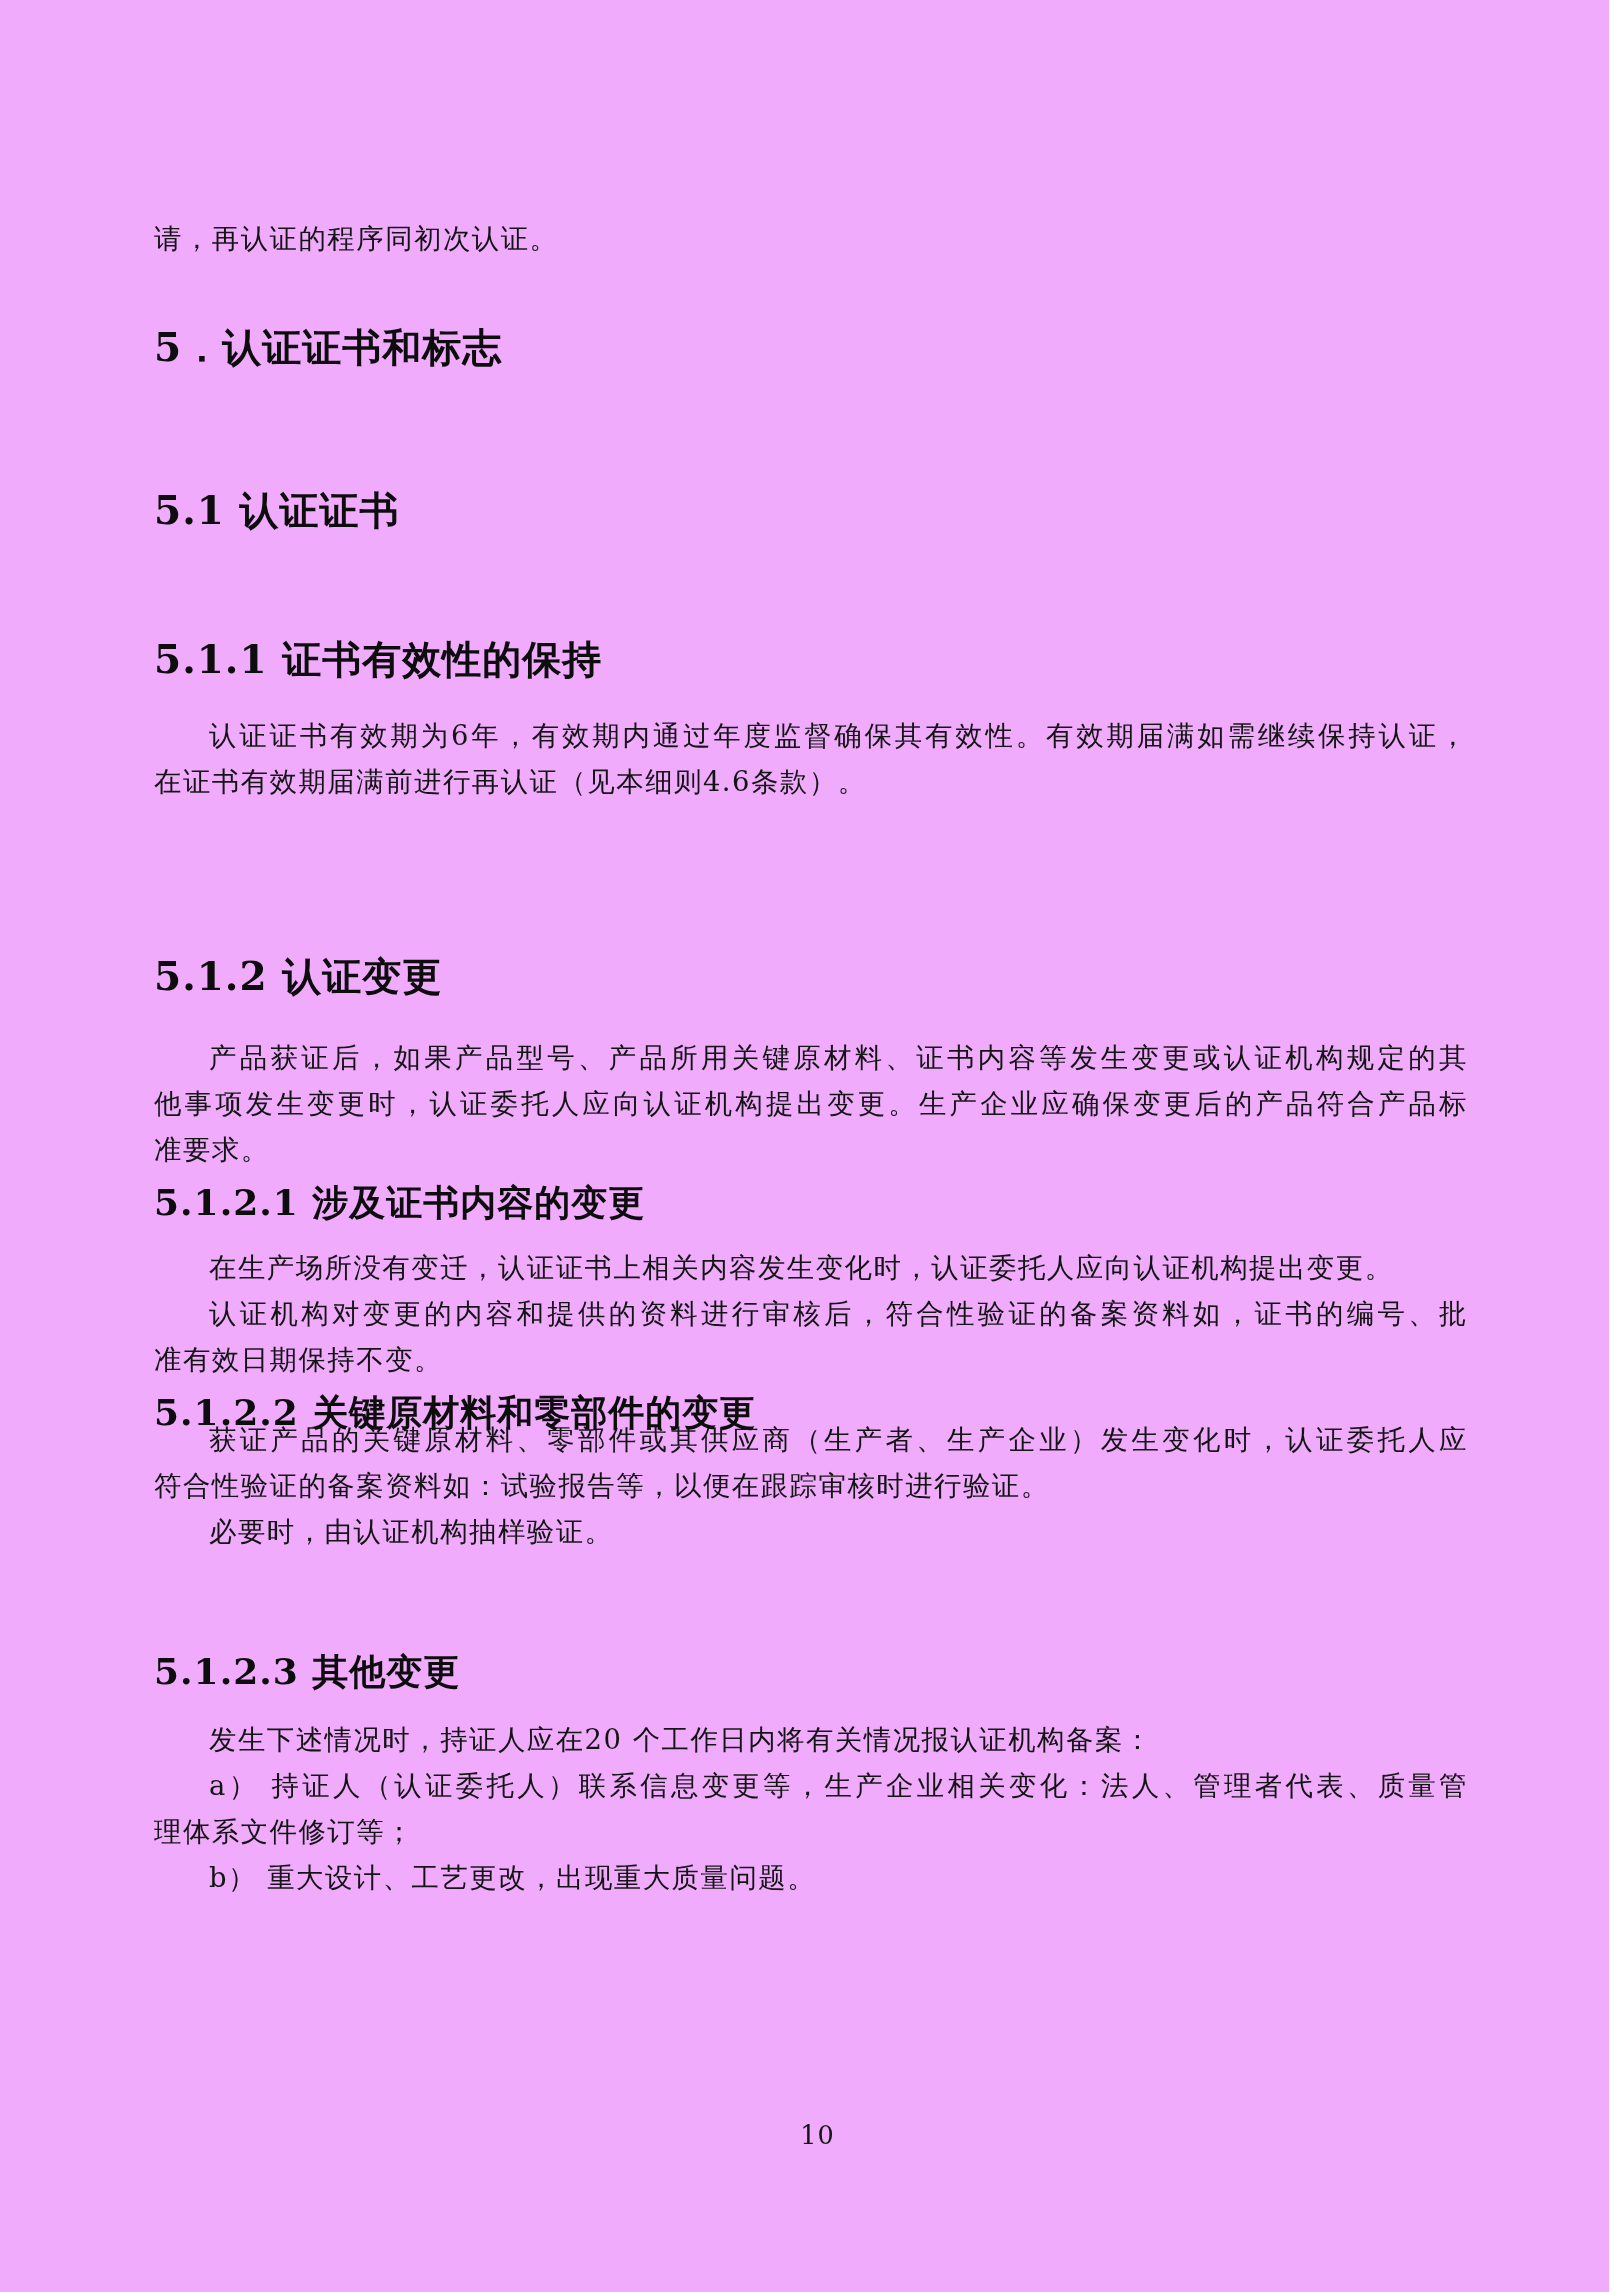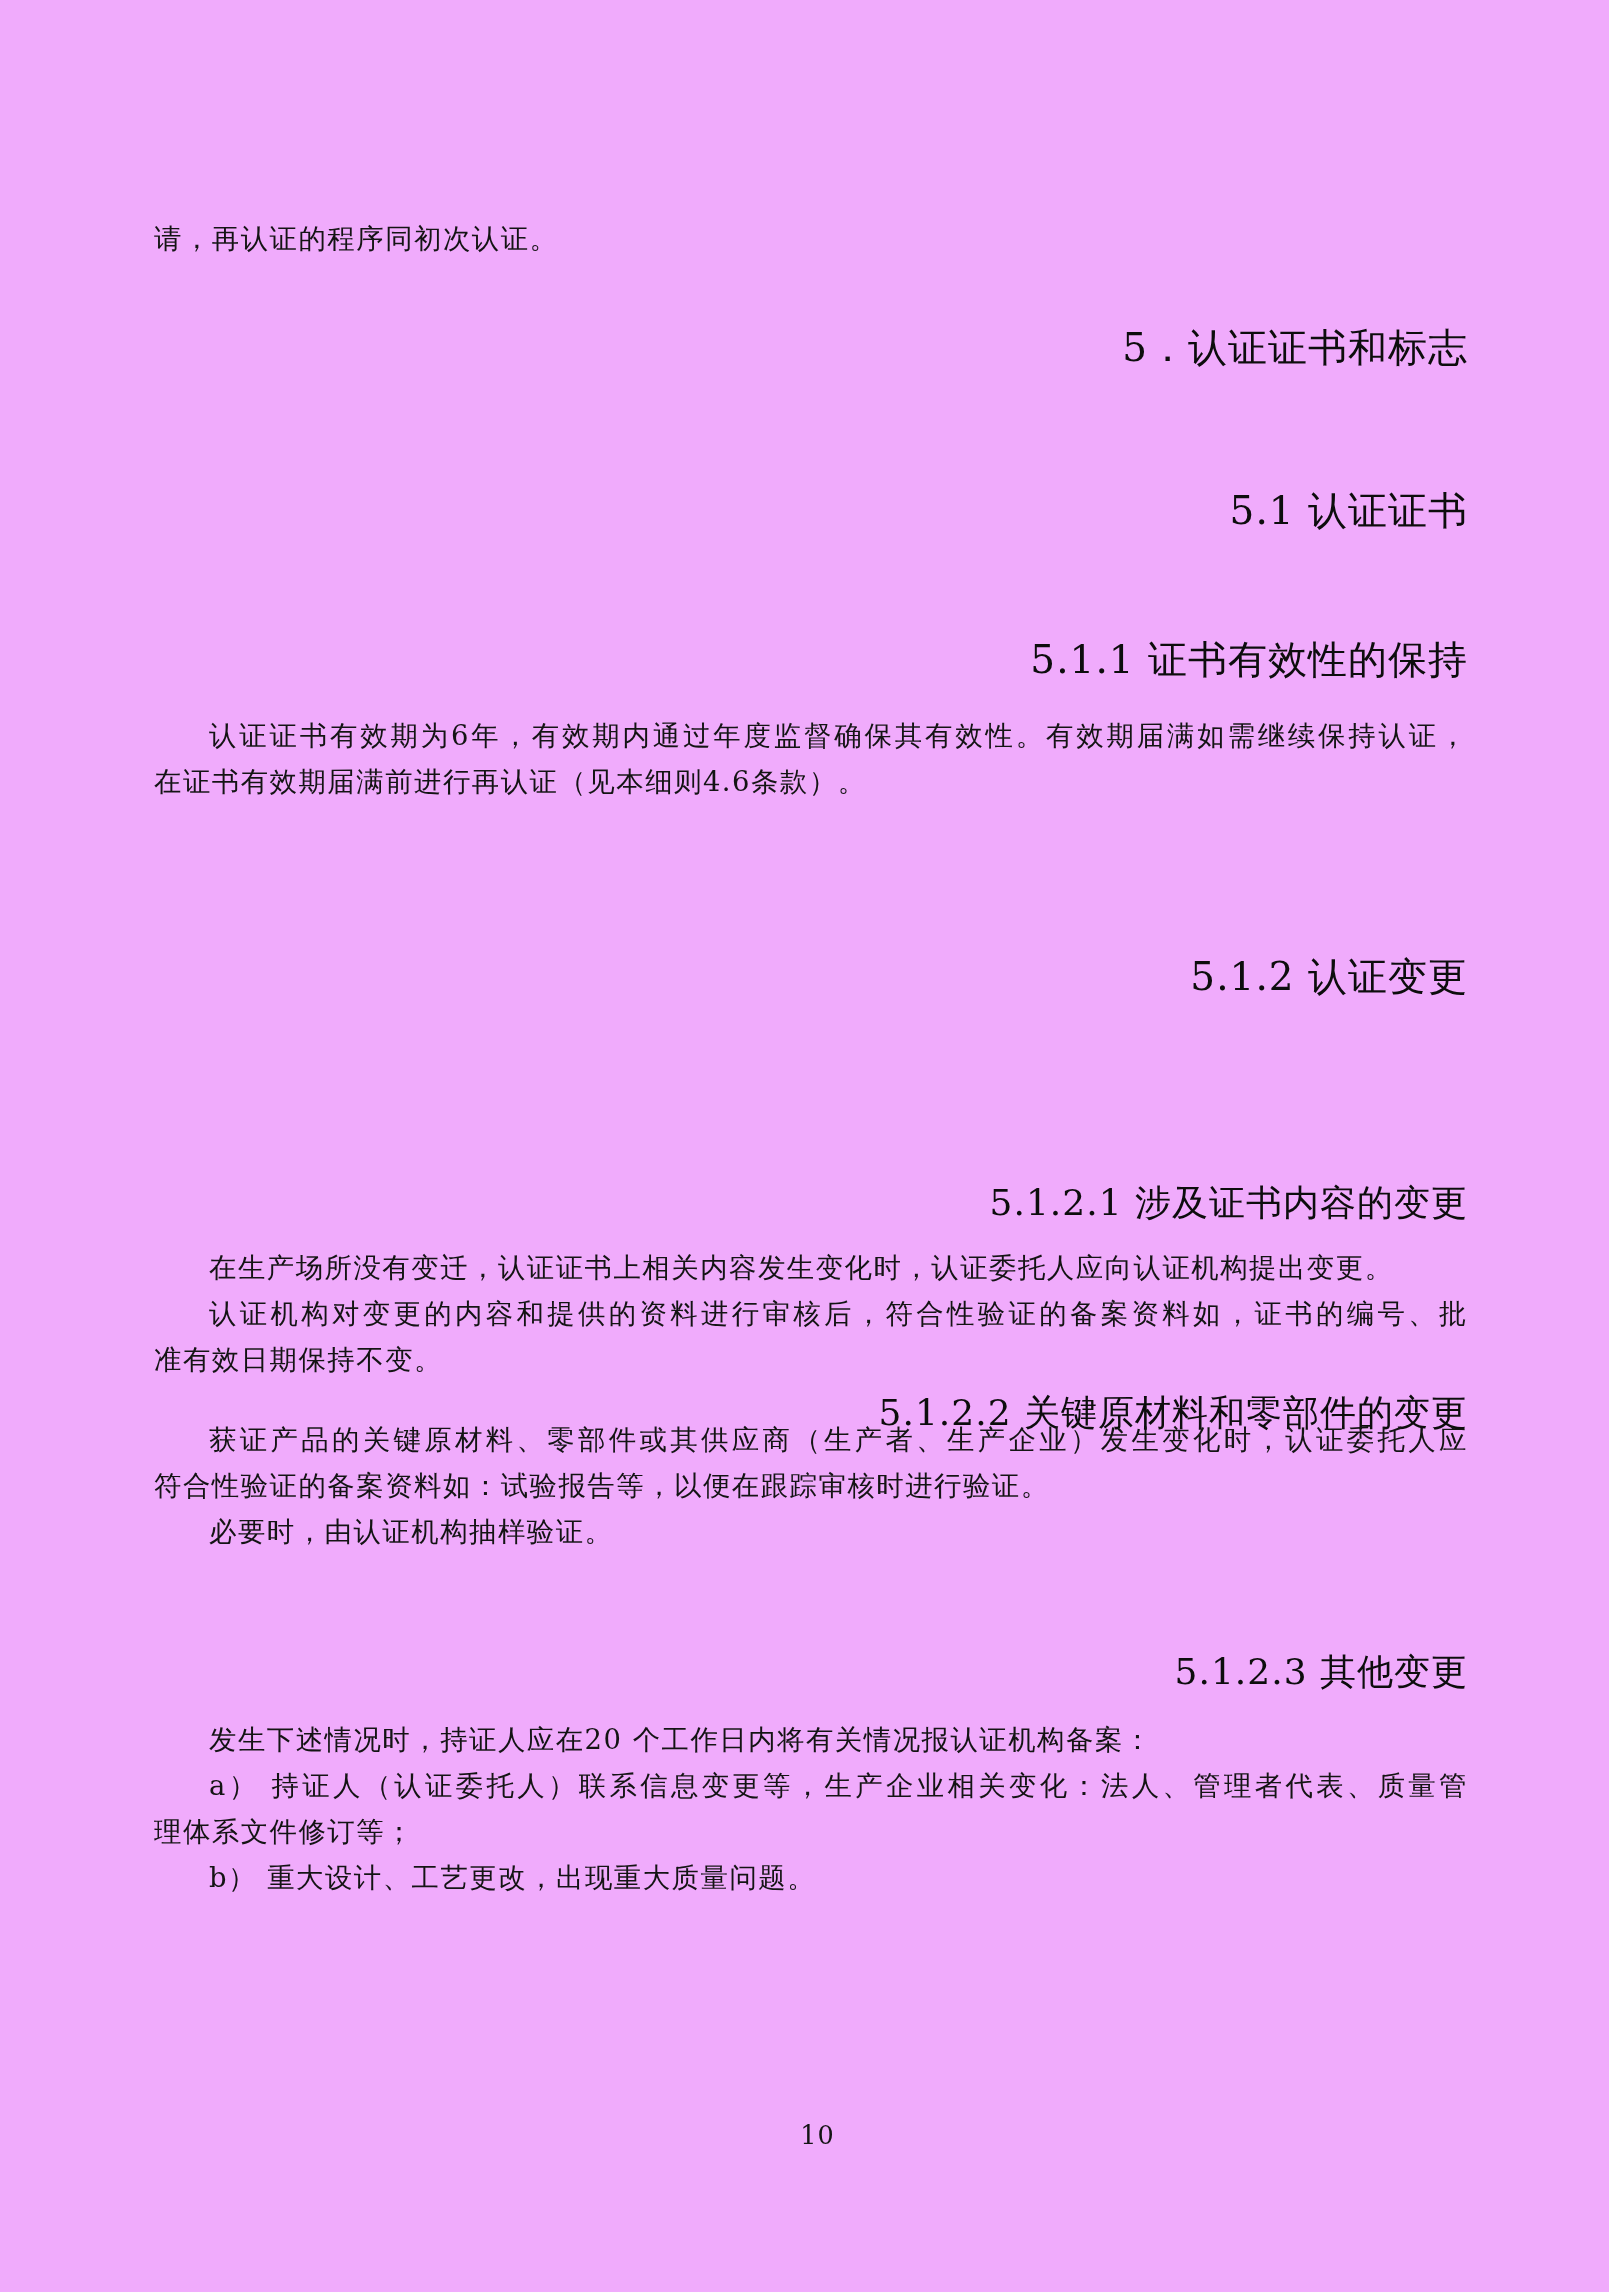--- a/index.html
+++ b/index.html
@@ -29,25 +29,24 @@
     white-space: normal;
   }
   .indent {
     text-indent: 55px;
   }
   .fill {
     text-align: justify;
     text-align-last: justify;
   }
   .heading {
-    font-weight: 400;
+    font-weight: 700;
     color: #0d0d0d;
     letter-spacing: 1px;
     white-space: nowrap;
-    text-align: right;
   }
   .h-big {
     font-size: 39px;
     line-height: 49px;
   }
   .h-sub {
     font-size: 36px;
     line-height: 45px;
   }
   .page-num {
@@ -73,20 +72,25 @@
 
   <div class="abs heading h-big" style="top:635px">5.1.1 证书有效性的保持</div>
 
   <div class="abs" style="top:713px">
     <div class="body-line indent fill">认证证书有效期为6年，有效期内通过年度监督确保其有效性。有效期届满如需继续保持认证，</div>
     <div class="body-line">在证书有效期届满前进行再认证（见本细则4.6条款）。</div>
   </div>
 
   <div class="abs heading h-big" style="top:952px">5.1.2 认证变更</div>
 
+  <div class="abs" style="top:1035px">
+    <div class="body-line indent fill">产品获证后，如果产品型号、产品所用关键原材料、证书内容等发生变更或认证机构规定的其</div>
+    <div class="body-line fill">他事项发生变更时，认证委托人应向认证机构提出变更。生产企业应确保变更后的产品符合产品标</div>
+    <div class="body-line">准要求。</div>
+  </div>
 
   <div class="abs heading h-sub" style="top:1180px">5.1.2.1 涉及证书内容的变更</div>
 
   <div class="abs" style="top:1245px">
     <div class="body-line indent">在生产场所没有变迁，认证证书上相关内容发生变化时，认证委托人应向认证机构提出变更。</div>
     <div class="body-line indent fill">认证机构对变更的内容和提供的资料进行审核后，符合性验证的备案资料如，证书的编号、批</div>
     <div class="body-line">准有效日期保持不变。</div>
   </div>
 
   <div class="abs heading h-sub" style="top:1390px">5.1.2.2 关键原材料和零部件的变更</div>

